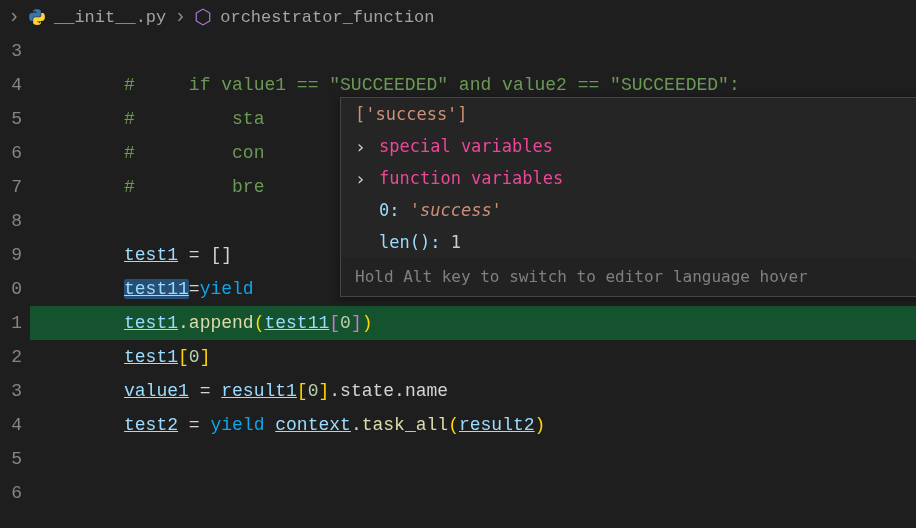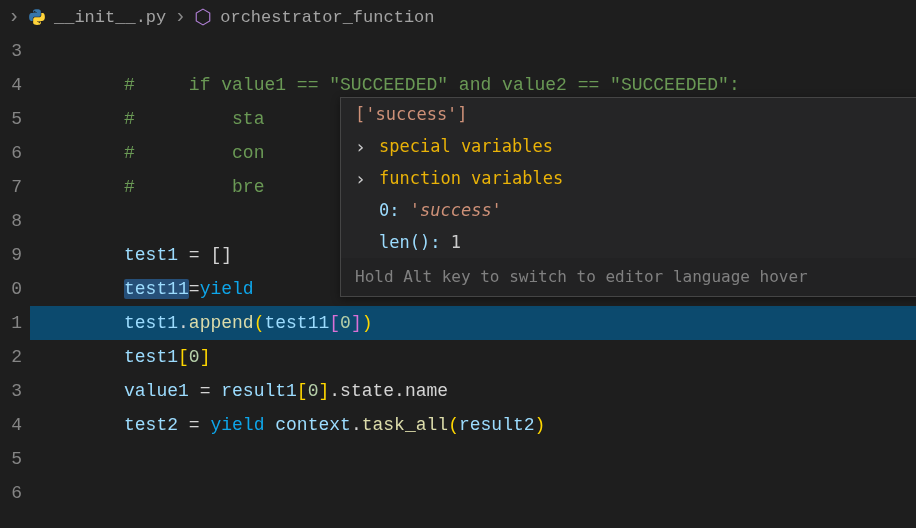--- a/index.html
+++ b/index.html
@@ -55,28 +55,28 @@
     font-size: 18px;
   }
   .line {
     height: 34px;
     line-height: 34px;
     padding-left: 40px;
     white-space: pre;
     position: relative;
   }
   .line.hl {
-    background: #0c4a6e;
+    background: #14532d;
     padding-left: 40px;
   }
 
   
   .c-comment  { color: #6a9955; }
   .c-keyword  { color: #0ea5e9; }
-  .c-var      { color: #9cdcfe; }
+  .c-var      { color: #9cdcfe; text-decoration: underline; }
   .c-func     { color: #dcdcaa; }
   .c-num      { color: #b5cea8; }
   .c-paren    { color: #ffd700; }
   .c-bracket  { color: #da70d6; }
   .c-punct    { color: #d4d4d4; }
   .sel {
     background: #264f78;
     border-radius: 2px;
     padding: 0 0px;
   }
@@ -97,21 +97,21 @@
   }
   .hover .row {
     display: flex;
     align-items: center;
     height: 32px;
     padding: 0 14px;
     gap: 10px;
   }
   .hover .row.first { color: #ce9178; }
   .hover .chev-icon { color: #cccccc; font-size:18px; width:14px; display:inline-block;}
-  .hover .sv { color: #eab308; }
+  .hover .sv { color: #ec4899; }
   .hover .kv-key { color: #9cdcfe; }
   .hover .kv-val { color: #ce9178; font-style: italic; }
   .hover .hint {
     height: 38px;
     line-height: 38px;
     padding: 0 14px;
     color: #808080;
     background: #1e1e1e55;
     font-size: 16px;
   }

